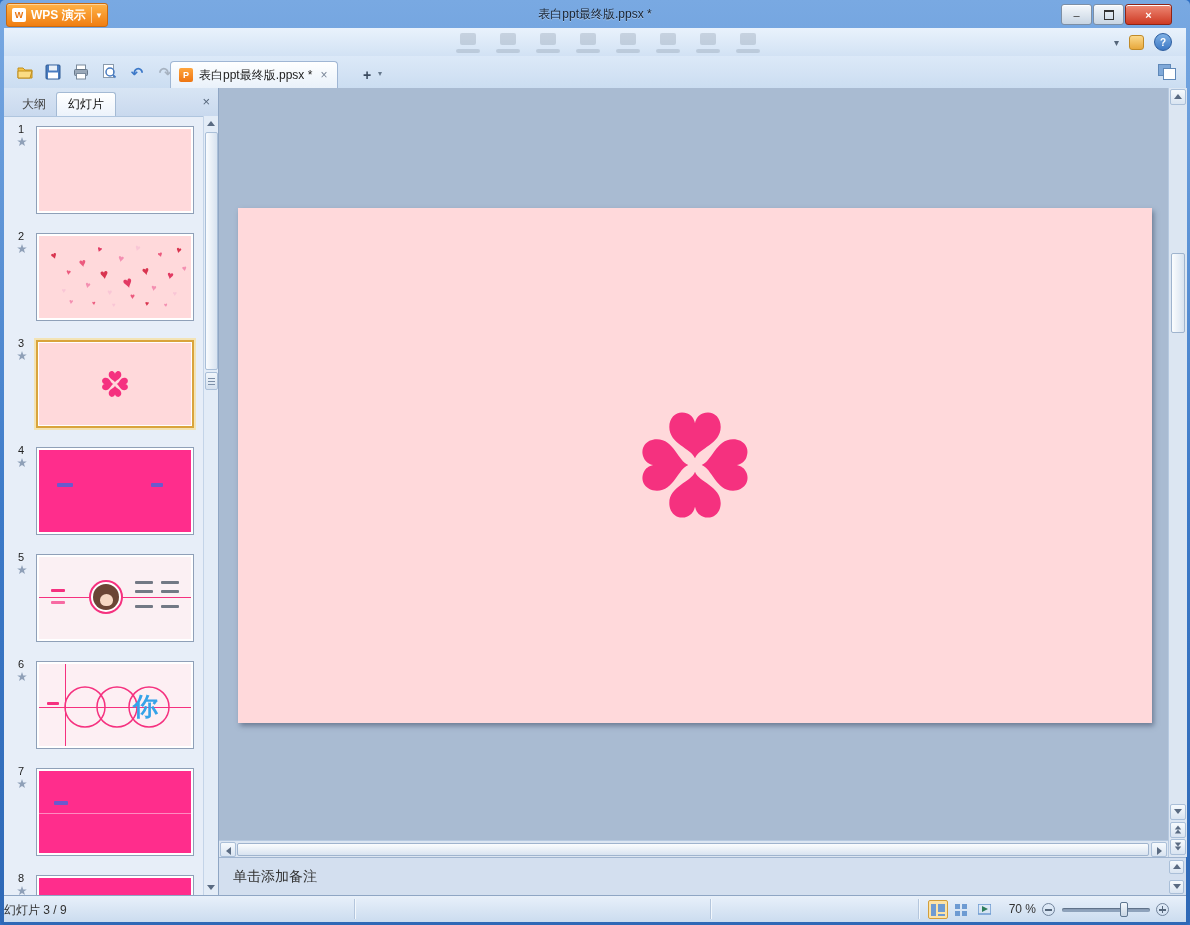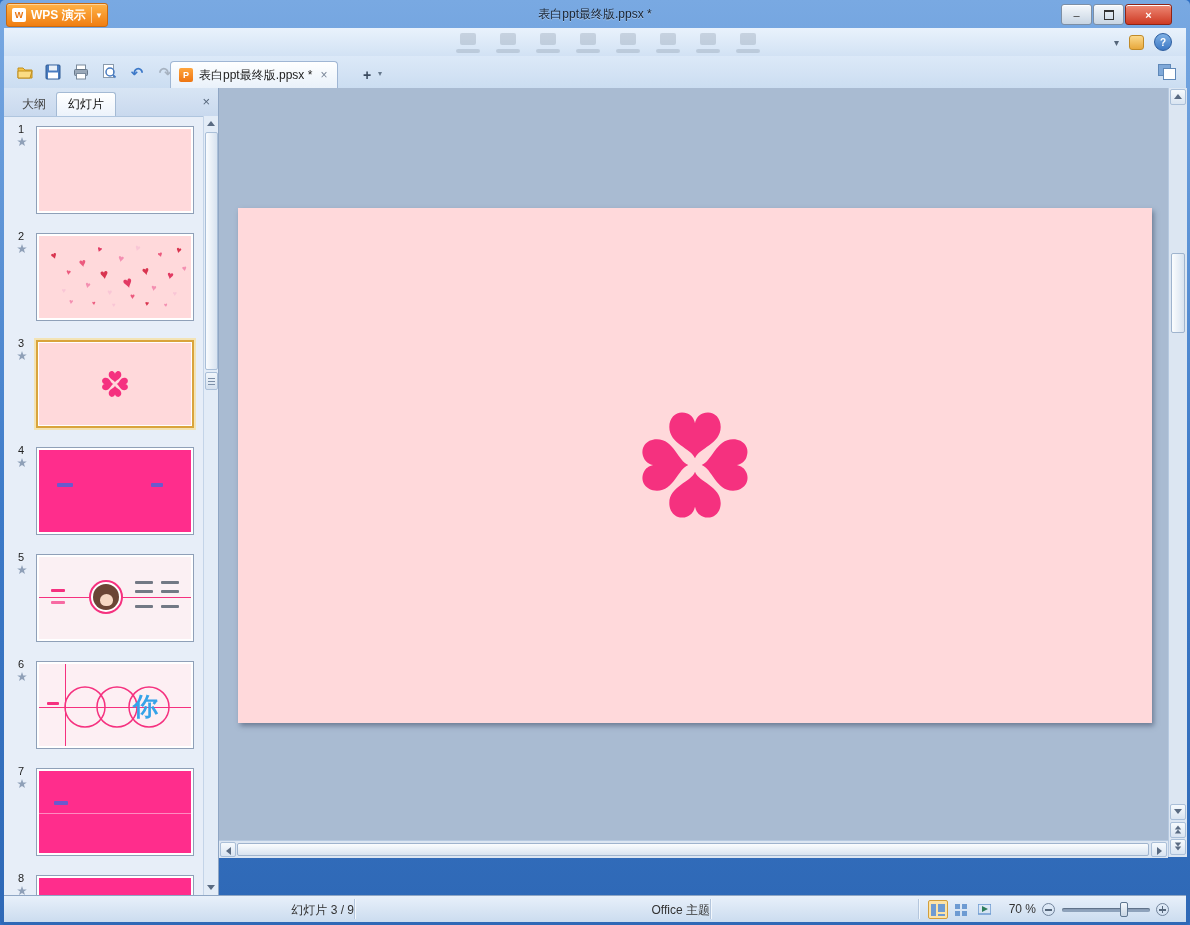--- a/index.html
+++ b/index.html
@@ -128,21 +128,21 @@
   
   .notes{position:absolute;left:219px;top:857px;width:967px;height:38px;background:#D3DFEF;border-top:1px solid #9FB4CF;}
   .notes-text{position:absolute;left:14px;top:10px;font-size:14px;color:#333;}
   .notes-scroll{position:absolute;right:1px;top:2px;width:16px;height:34px;}
   .ns-btn{position:absolute;left:0;width:15px;height:14px;background:linear-gradient(#F6FAFD,#D9E4F1);
     border:1px solid #AABFD8;border-radius:2px;box-sizing:border-box;}
   
   .statusbar{position:absolute;left:4px;top:895px;width:1182px;height:26px;
     background:linear-gradient(#E8F0FA,#CBDCEF);border-top:1px solid #8FA6C4;}
   .sb-sep{position:absolute;top:3px;width:1px;height:20px;background:#B4C6DD;box-shadow:1px 0 0 #F2F7FC;}
-  .sb-cell{position:absolute;top:6px;font-size:12px;color:#333;text-align:right;}
+  .sb-cell{position:absolute;top:6px;font-size:12px;color:#333;text-align:left;}
   .views{position:absolute;left:924px;top:4px;display:flex;gap:3px;}
   .view-btn{width:18px;height:17px;border:1px solid transparent;border-radius:2px;
     display:flex;align-items:center;justify-content:center;}
   .view-btn.sel{background:#FBE3A8;border-color:#D29E3A;}
   .zoom-text{position:absolute;left:996px;top:6px;width:36px;font-size:12px;color:#333;text-align:right;}
   .zoom-btn{position:absolute;top:7px;width:13px;height:13px;border:1px solid #72849C;border-radius:50%;
     box-sizing:border-box;display:flex;align-items:center;justify-content:center;}
   .zoom-btn .minus{width:7px;height:2px;background:#55667A;}
   .zoom-btn .plus{position:relative;width:7px;height:7px;}
   .zoom-btn .plus::before{content:"";position:absolute;left:0;top:3px;width:7px;height:1.6px;background:#55667A;}
@@ -481,25 +481,35 @@
   <div class="hscroll">
     <div class="hs-btn" style="left:1px">
         <div class="tri-left"></div>
       </div>
     <div class="hs-thumb"></div>
     <div class="hs-btn" style="right:1px">
         <div class="tri-right"></div>
       </div>
   </div>
 
+  <div class="notes">
+    <div class="notes-text">单击添加备注</div>
+    <div class="notes-scroll">
+      <div class="ns-btn" style="top:0">
+          <div class="tri-up" style="margin:3px auto"></div>
+        </div>
+      <div class="ns-btn" style="top:20px">
+          <div class="tri-down" style="margin:3px auto"></div>
+        </div>
+    </div>
+  </div>
 
   <div class="statusbar">
     <div class="sb-cell" style="left:0;width:350px">幻灯片 3 / 9</div>
     <div class="sb-sep" style="left:350px"></div>
-    <div class="sb-cell" style="left:351px;width:355px">Office 主题</div>
     <div class="sb-sep" style="left:706px"></div>
     <div class="sb-sep" style="left:914px"></div>
     <div class="views">
       <div class="view-btn sel">
         <svg width="14" height="12">
           <rect x="0" y="0" width="5" height="12" fill="#6E9BD2"></rect>
             <rect x="7" y="0" width="7" height="8" fill="#6E9BD2"></rect>
             <rect x="7" y="10" width="7" height="2" fill="#6E9BD2"></rect>
         </svg>
       </div>

